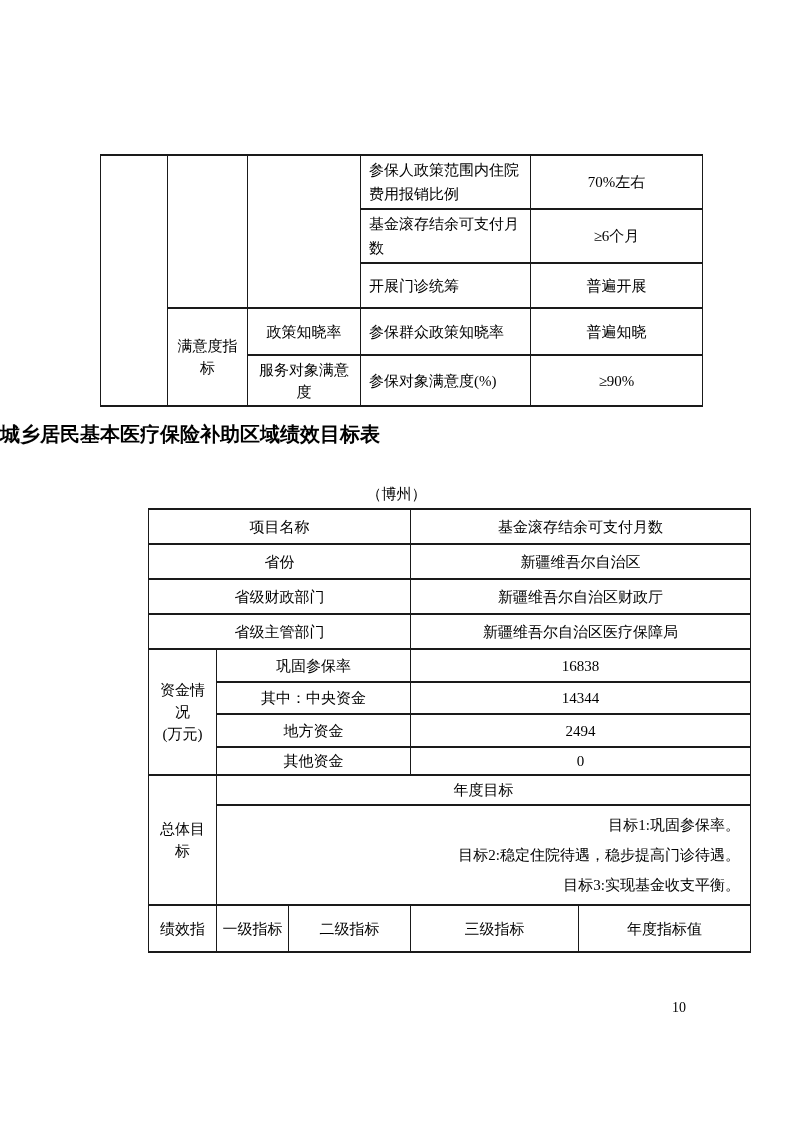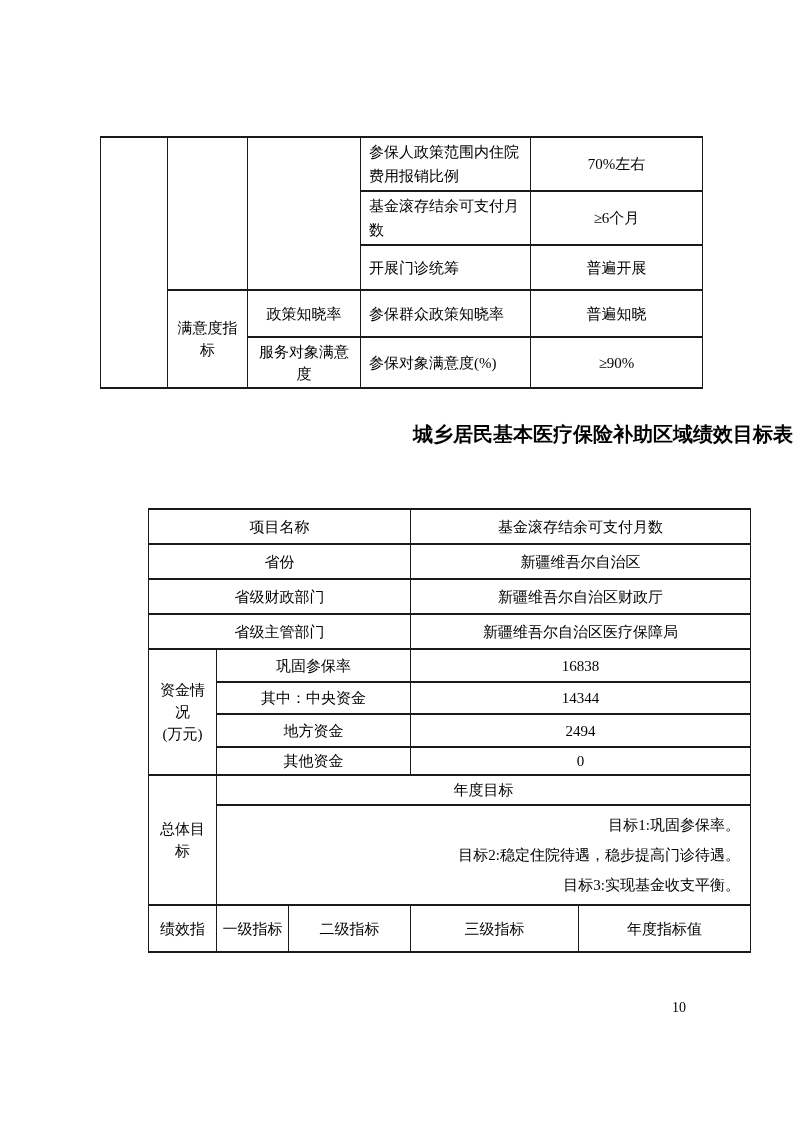--- a/index.html
+++ b/index.html
@@ -12,21 +12,21 @@
     color:#000;
     overflow:hidden;
   }
   table {
     border-collapse:collapse;
     table-layout:fixed;
     position:absolute;
     left:100px;
     background:#fff;
   }
-  #t1 { top:136px; width:602px;border-radius:9px; }
+  #t1 { top:154px; width:602px;border-radius:9px; }
   #t2 { top:508px; width:602px;margin-left:48px; }
   td {
     border:1px solid #1a1a1a;
     border-top-width:2px;
     border-bottom-width:2px;
     vertical-align:middle;
     text-align:center;
     font-size:15px;
     line-height:22px;
     padding:2px 4px;
@@ -41,21 +41,21 @@
   }
   td.goals {
     text-align:right;
     padding:4px 10px;
     line-height:30px;
     vertical-align:middle;
   }
   .doc-title {
     position:absolute;
     left:0; top:420px; width:793px;
-    text-align:right;
+    text-align:left;
     font-size:20px;
     font-weight:bold;
     line-height:28px;
   }
   .doc-subtitle1 {
     position:absolute;
     left:0; top:459px; width:793px;
     text-align:center;
     font-size:15px;
     line-height:20px;
@@ -112,20 +112,21 @@
     <tr style="height:51px">
       <td>服务对象满意
 度</td>
       <td class="ind">参保对象满意度(%)</td>
       <td>≥90%</td>
     </tr>
   </tbody>
     </table>
 
   <div class="doc-title">城乡居民基本医疗保险补助区域绩效目标表</div>
+  <div class="doc-subtitle2">（博州）</div>
 
   <table id="t2">
     <colgroup>
       <col style="width:68px">
         <col style="width:72px">
         <col style="width:122px">
       <col style="width:168px">
         <col style="width:172px">
     </colgroup>
     <tbody>

